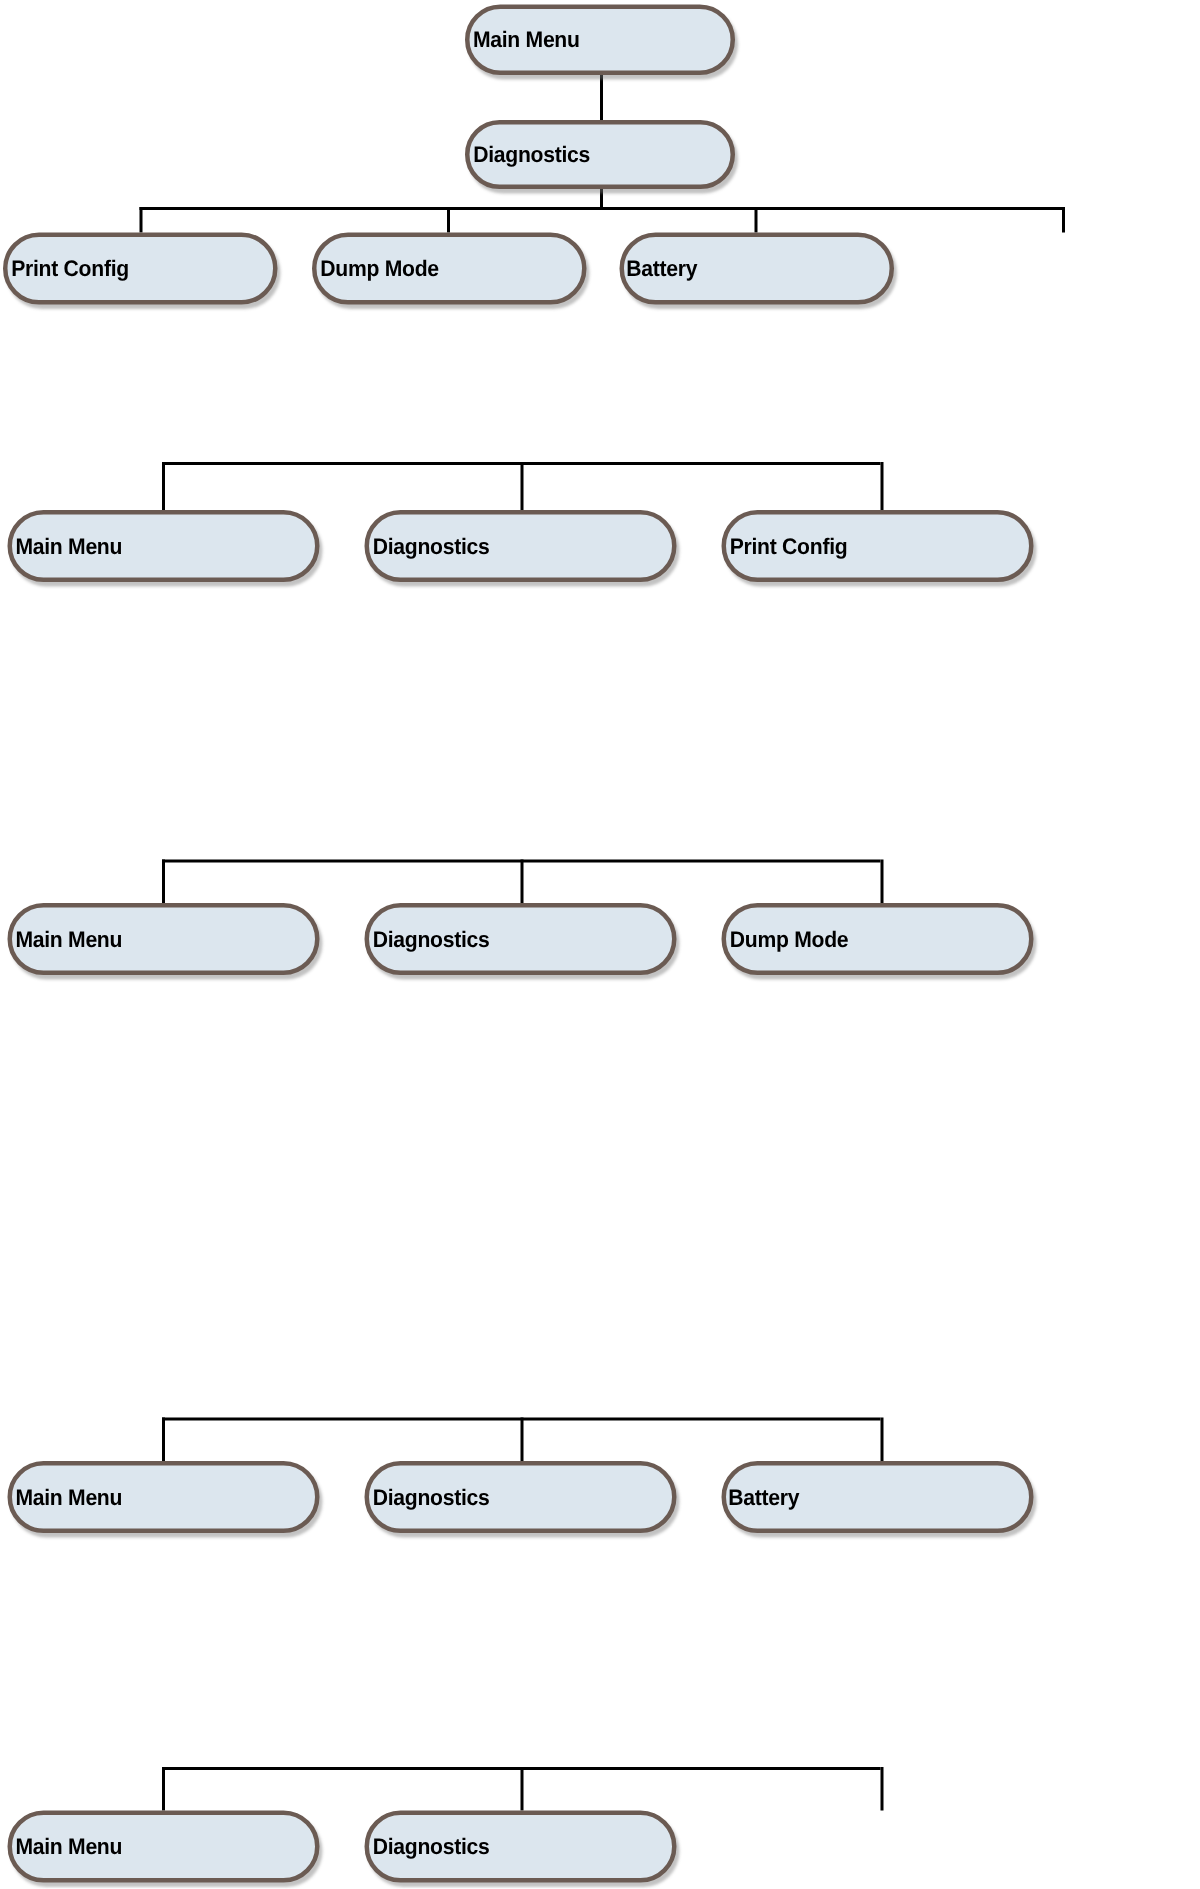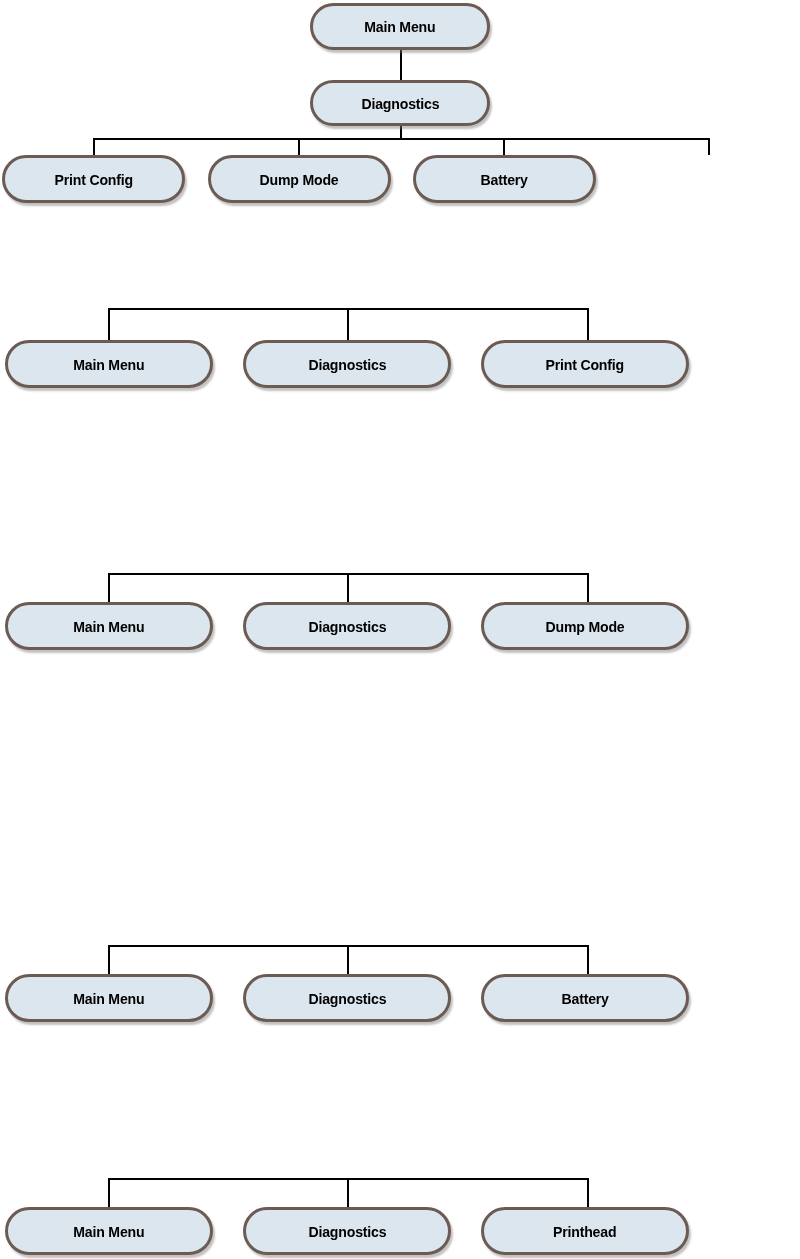--- a/index.html
+++ b/index.html
@@ -25,21 +25,21 @@
 
   
   .node {
     position: absolute;
     box-sizing: border-box;
     background: #dce6ee;
     border: 3px solid #6b5b53;
     border-radius: 999px;
     display: flex;
     align-items: center;
-    justify-content: center;
+    justify-content: flex-start;
     box-shadow: 2px 3px 2px rgba(120,120,120,0.45);
   }
   .node .node-label {
     font-family: "Liberation Sans", sans-serif;
     font-weight: bold;
     font-size: 15px;
     color: #000000;
     letter-spacing: -0.2px;
     white-space: nowrap;
     transform: scaleX(0.94);
@@ -135,17 +135,14 @@
       <div class="conn-h" style="left: 108px; top: 1178px; width: 479px;"></div>
       <div class="conn-v" style="left: 108px; top: 1178px; height: 29px;"></div>
       <div class="conn-v" style="left: 347px; top: 1178px; height: 29px;"></div>
       <div class="conn-v" style="left: 587px; top: 1178px; height: 29px;"></div>
       <div class="node" style="left: 5px; top: 1207px; width: 208px; height: 48px;">
         <span class="node-label">Main Menu</span>
       </div>
       <div class="node" style="left: 243px; top: 1207px; width: 208px; height: 48px;">
         <span class="node-label">Diagnostics</span>
       </div>
-      <div class="node" style="left: 481px; top: 1207px; width: 208px; height: 48px;">
-        <span class="node-label">Printhead</span>
-      </div>
     </div>
   </div>
 
 </body></html>

